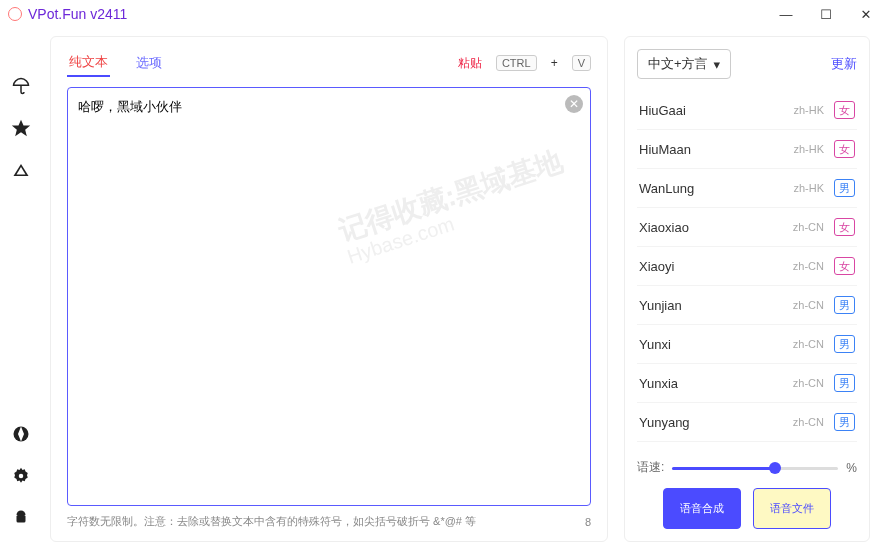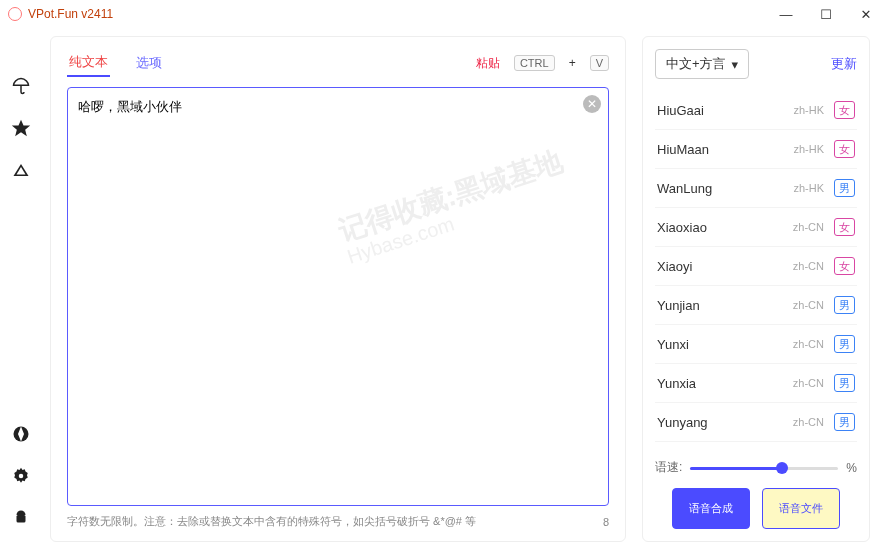--- a/index.html
+++ b/index.html
@@ -1,40 +1,40 @@
 <!DOCTYPE html>
 <html><head>
 <meta charset="utf-8">
 <style>
 * { box-sizing: border-box; margin: 0; padding: 0; }
 body { font-family: -apple-system, "Segoe UI", "Microsoft YaHei", sans-serif; font-size: 13px; color: #333; background: #fff; width: 886px; height: 550px; overflow: hidden; }
 .titlebar { height: 28px; display: flex; align-items: center; padding-left: 8px; }
 .titlebar .logo { width: 14px; height: 14px; border: 1.5px solid #f77; border-radius: 50%; margin-right: 6px; position: relative; }
-.titlebar .title { font-size: 12px; color: #c2410c; }
+.titlebar .title { font-size: 14px; color: #6d28d9; }
 .winctrl { margin-left: auto; display: flex; }
 .winctrl div { width: 40px; height: 28px; display: flex; align-items: center; justify-content: center; font-size: 13px; font-family: "Segoe UI Symbol", sans-serif; }
 .shell { display: flex; height: 522px; }
 .sidebar { width: 42px; display: flex; flex-direction: column; align-items: center; padding-top: 48px; }
 .sidebar .icon { width: 20px; height: 20px; margin-bottom: 22px; display: flex; align-items: center; justify-content: center; }
 .sidebar .spacer { flex: 1; }
 .main { flex: 1; display: flex; gap: 16px; padding: 8px 16px 8px 8px; position: relative; }
 .leftcard { flex: 1; border: 1px solid #eee; border-radius: 6px; padding: 12px 16px; display: flex; flex-direction: column; position: relative; }
 .tabs { display: flex; align-items: center; margin-bottom: 10px; }
 .tab { padding: 4px 2px; margin-right: 24px; font-size: 13px; color: #ef4444; cursor: pointer; }
 .tab.active { border-bottom: 2px solid #4b4bff; }
 .tab.inactive { color: #6b6bff; }
 .paste { margin-left: auto; display: flex; align-items: center; gap: 14px; font-size: 12px; }
 .paste .lbl { color: #e24; }
 .kbd { border: 1px solid #ccc; border-radius: 3px; padding: 1px 5px; font-size: 11px; background: #fafafa; color: #666; }
 .textwrap { flex: 1; position: relative; }
 textarea { width: 100%; height: 100%; border: 1.5px solid #5a5aff; border-radius: 4px; padding: 10px; font-size: 13px; font-family: inherit; resize: none; outline: none; }
 .clearbtn { position: absolute; right: 8px; top: 8px; width: 18px; height: 18px; border-radius: 50%; background: #bbb; color: #fff; display: flex; align-items: center; justify-content: center; font-size: 12px; cursor: pointer; }
 .footer { display: flex; align-items: center; margin-top: 8px; font-size: 11px; color: #888; }
 .footer .count { margin-left: auto; }
-.rightcard { width: 228px; display: flex; flex-direction: column; border: 1px solid #eee; border-radius: 6px; padding: 12px; }
+.rightcard { width: 246px; display: flex; flex-direction: column; border: 1px solid #eee; border-radius: 6px; padding: 12px; }
 .rhead { display: flex; align-items: center; margin-bottom: 12px; }
 .dropdown { border: 1px solid #ccc; border-radius: 4px; padding: 5px 10px; font-size: 13px; display: flex; align-items: center; gap: 6px; cursor: pointer; }
 .refresh { margin-left: auto; color: #4b4bff; font-size: 13px; cursor: pointer; }
 .voices { flex: 1; overflow: hidden; }
 .voice { display: flex; align-items: center; padding: 10px 2px; border-bottom: 1px solid #f3f3f3; }
 .voice .vname { font-size: 13px; color: #333; }
 .voice .vlocale { margin-left: auto; font-size: 11px; color: #aaa; margin-right: 10px; }
 .vbadge { border: 1px solid; border-radius: 3px; font-size: 11px; padding: 0 4px; line-height: 16px; }
 .vbadge.f { color: #d946a3; border-color: #d946a3; }
 .vbadge.m { color: #3b82f6; border-color: #3b82f6; }

